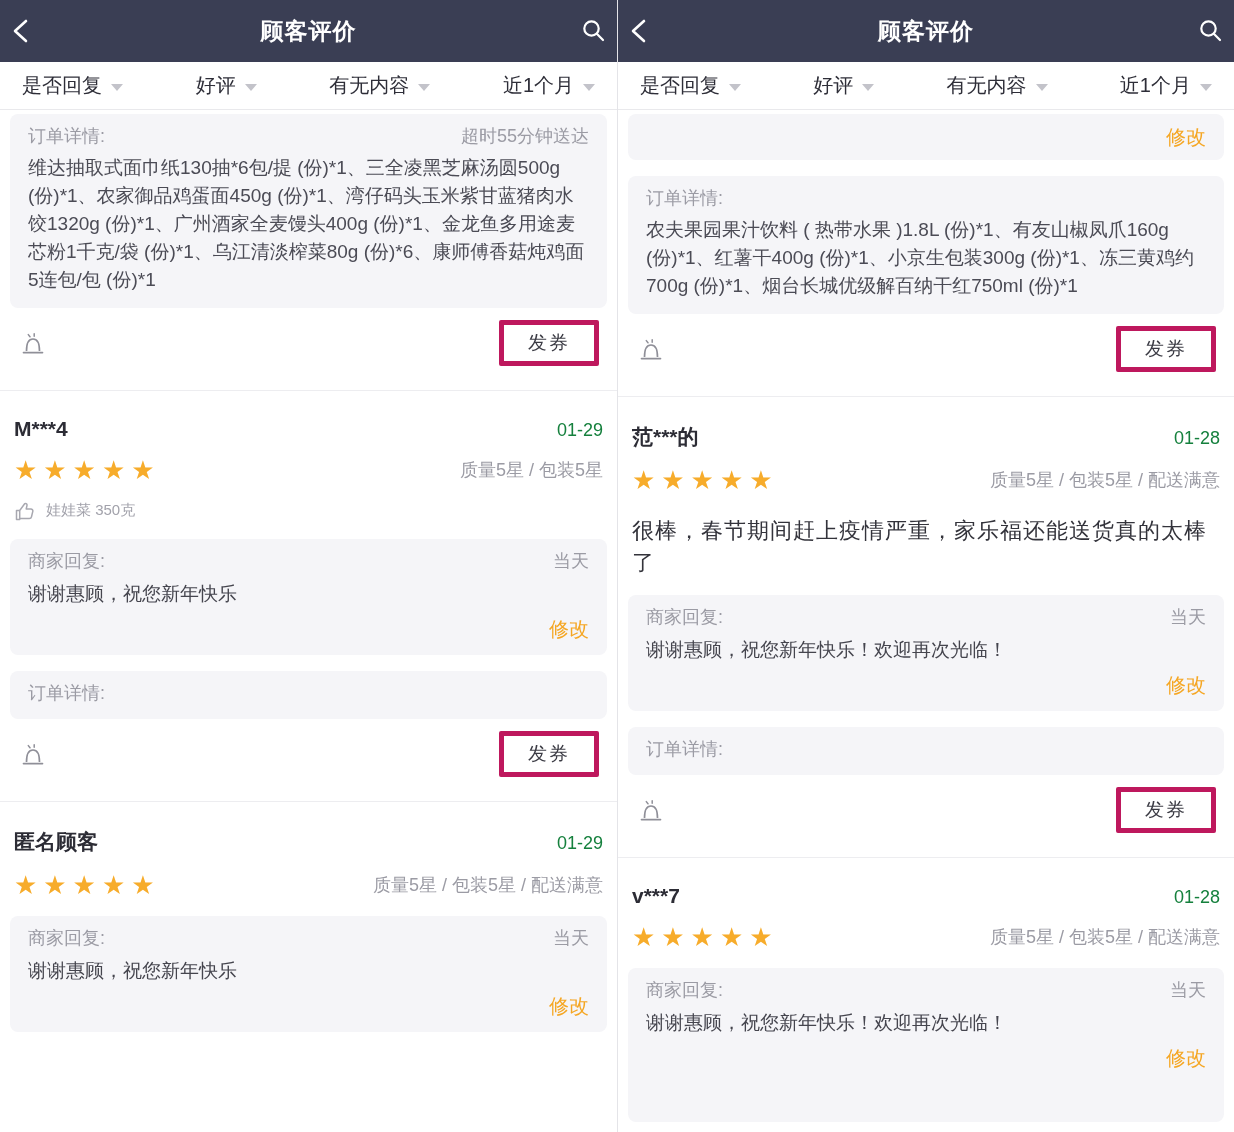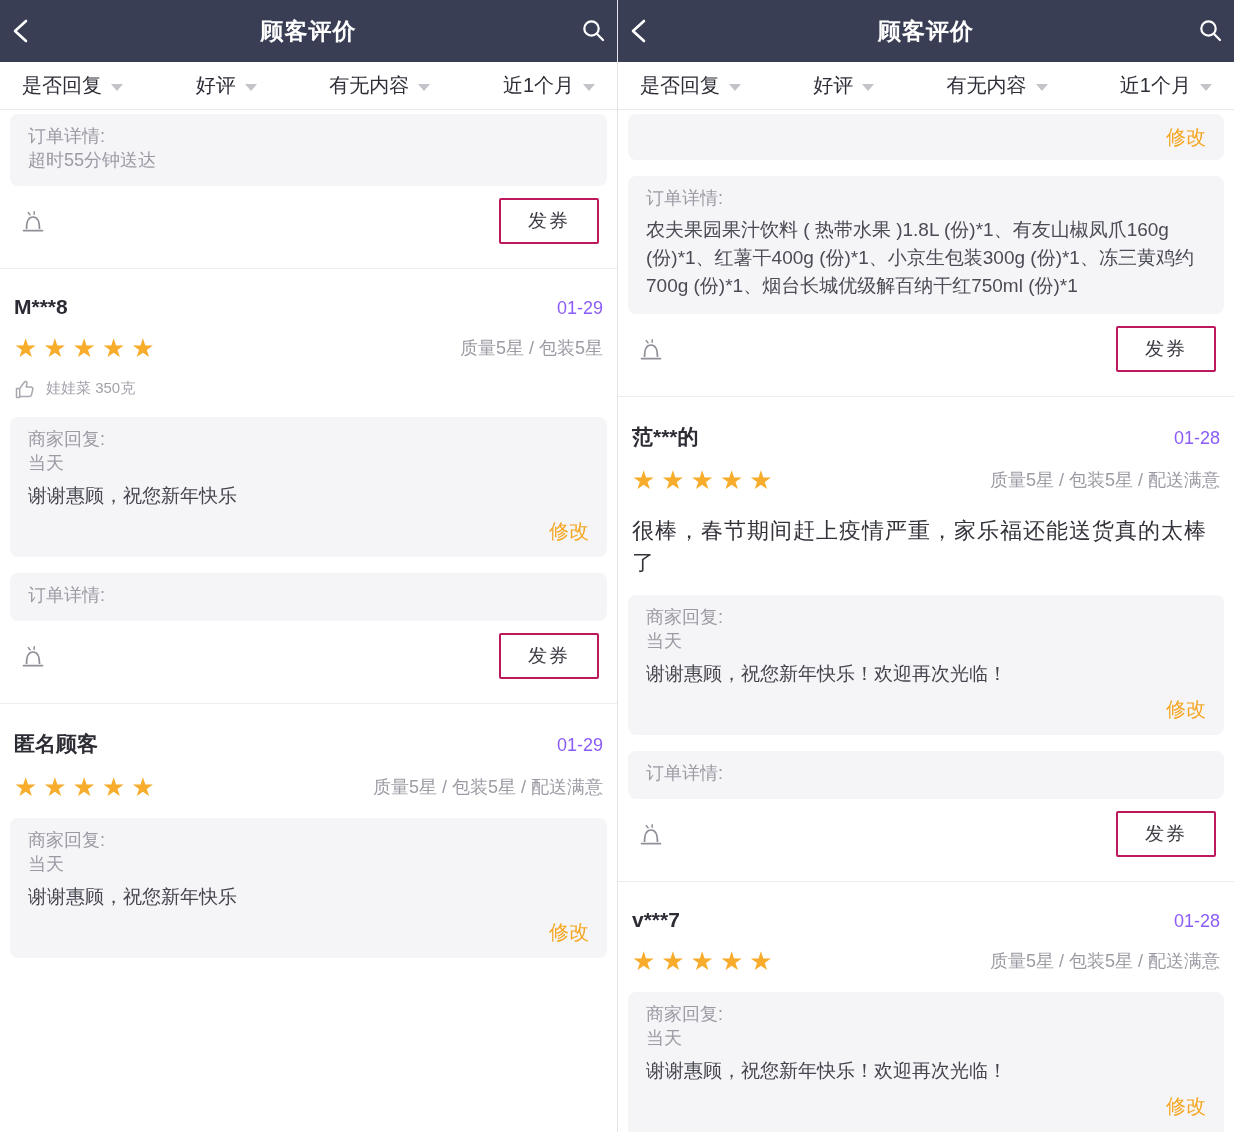--- a/index.html
+++ b/index.html
@@ -20,37 +20,37 @@
   
   .filterbar{height:47px;background:#fff;border-bottom:1px solid #e9e9ec;display:flex;align-items:center;justify-content:space-between;padding:0 22px;flex:0 0 auto;}
   .filter{display:flex;align-items:center;font-size:20px;color:#2e2e38;cursor:pointer;}
   .caret{width:0;height:0;border-left:6px solid transparent;border-right:6px solid transparent;border-top:7px solid #c3c3ca;margin-left:9px;margin-top:3px;}
 
   
   .content{height:1022px;overflow:hidden;position:relative;}
 
   .gbox{background:#f5f5f8;border-radius:8px;margin:16px 10px 0;padding:10px 18px 14px;}
   .gbox.first{margin-top:4px;}
-  .gbox-head{display:flex;justify-content:space-between;align-items:baseline;flex-direction:column;}
+  .gbox-head{display:flex;justify-content:space-between;align-items:baseline;}
   .gbox-label{font-size:18px;color:#9b9ba4;line-height:24px;}
   .gbox-side{font-size:18px;color:#9b9ba4;line-height:24px;}
   .gbox-text{font-size:19px;color:#4b4b55;line-height:28px;margin-top:6px;}
   .reply-text{font-size:19px;color:#45454e;line-height:30px;margin-top:6px;}
   .modify-row{text-align:right;margin-top:8px;}
   .modify{font-size:20px;color:#f5a623;cursor:pointer;line-height:24px;display:inline-block;}
   .gbox.clipped{height:46px;padding:0 18px;display:flex;align-items:center;justify-content:flex-end;}
 
   .action-row{display:flex;align-items:center;justify-content:space-between;margin:12px 10px 0;padding:0 8px 0 8px;}
-  .coupon-btn{width:100px;height:46px;background:#fff;border:2px solid #be185d;border-radius:2px;font-size:19px;color:#3b3b44;display:flex;align-items:center;justify-content:center;cursor:pointer;letter-spacing:2px;}
+  .coupon-btn{width:100px;height:46px;background:#fff;border:5px solid #be185d;border-radius:2px;font-size:19px;color:#3b3b44;display:flex;align-items:center;justify-content:center;cursor:pointer;letter-spacing:2px;}
 
   .divider{height:1px;background:#ededf0;margin:24px 0 0 0;}
 
   .review-head{display:flex;justify-content:space-between;align-items:baseline;margin:26px 14px 0;}
   .r-name{font-size:21px;font-weight:700;color:#2c2c35;}
-  .r-date{font-size:18px;color:#8b5cf6;}
+  .r-date{font-size:18px;color:#15803d;}
   .review-sub{display:flex;justify-content:space-between;align-items:center;margin:14px 14px 0;}
   .stars{font-size:26px;color:#f7ac2b;letter-spacing:6px;line-height:30px;}
   .r-rating{font-size:18px;color:#9b9ba4;}
   .review-text{font-size:22px;color:#33333b;line-height:32px;letter-spacing:1px;margin:20px 14px 0;}
   .tag-row{display:flex;align-items:flex-start;margin:16px 14px 0;color:#a2a2ab;font-size:15px;}
   .tag-row svg{margin-right:10px;flex:0 0 auto;}
 </style>
 </head>
 <body>
 
@@ -111,35 +111,36 @@
         </span>
     </div>
 
     <div class="content">
 
       <div class="gbox first">
         <div class="gbox-head">
           <span class="gbox-label">订单详情:</span>
           <span class="gbox-side">超时55分钟送达</span>
         </div>
+        <div class="gbox-text">维达抽取式面巾纸130抽*6包/提 (份)*1、三全凌黑芝麻汤圆500g (份)*1、农家御品鸡蛋面450g (份)*1、湾仔码头玉米紫甘蓝猪肉水饺1320g (份)*1、广州酒家全麦馒头400g (份)*1、金龙鱼多用途麦芯粉1千克/袋 (份)*1、乌江清淡榨菜80g (份)*6、康师傅香菇炖鸡面5连包/包 (份)*1</div>
       </div>
 
       <div class="action-row">
         <span class="icon-btn">
             <svg width="30" height="28" viewBox="0 0 28 28">
               <use href="#g-siren"></use>
             </svg>
           </span>
         <button class="coupon-btn">发券</button>
       </div>
 
       <div class="divider"></div>
 
       <div class="review-head">
-        <span class="r-name">M***8</span>
+        <span class="r-name">M***4</span>
         <span class="r-date">01-29</span>
       </div>
       <div class="review-sub">
         <span class="stars">★★★★★</span>
         <span class="r-rating">质量5星 / 包装5星</span>
       </div>
       <div class="tag-row">
         <svg width="22" height="22" viewBox="0 0 22 22">
             <use href="#g-thumb"></use>
           </svg>

